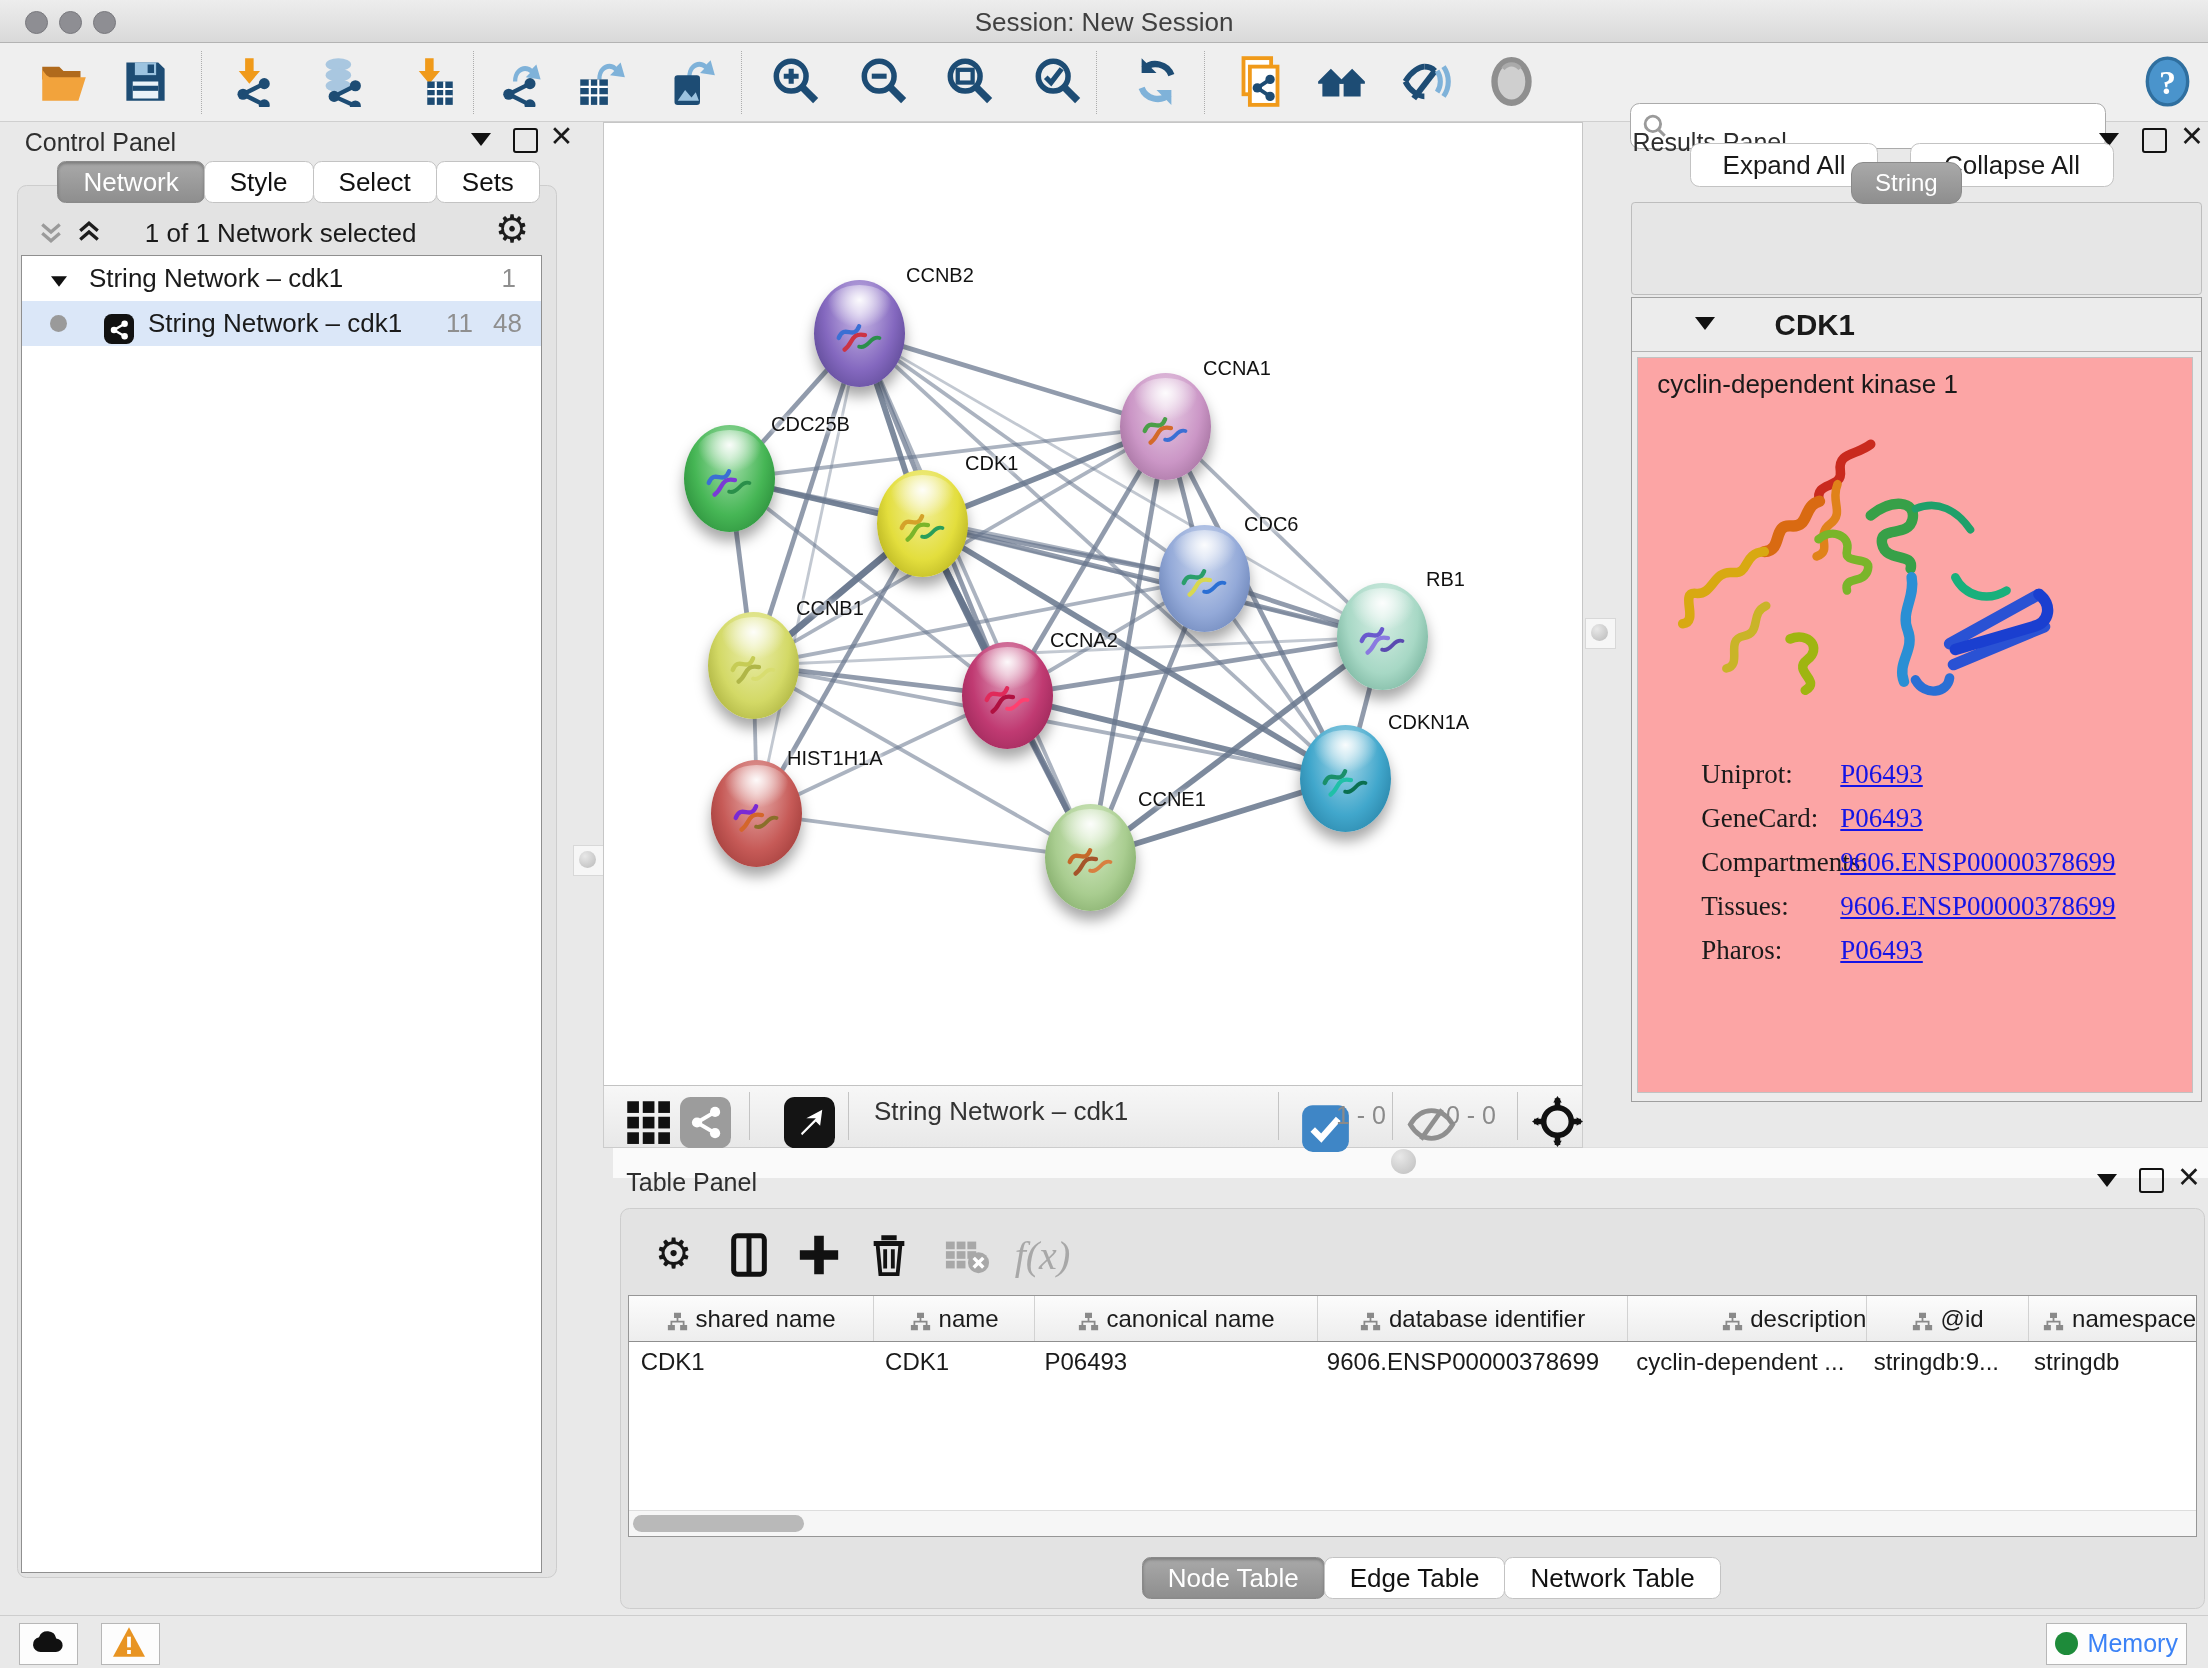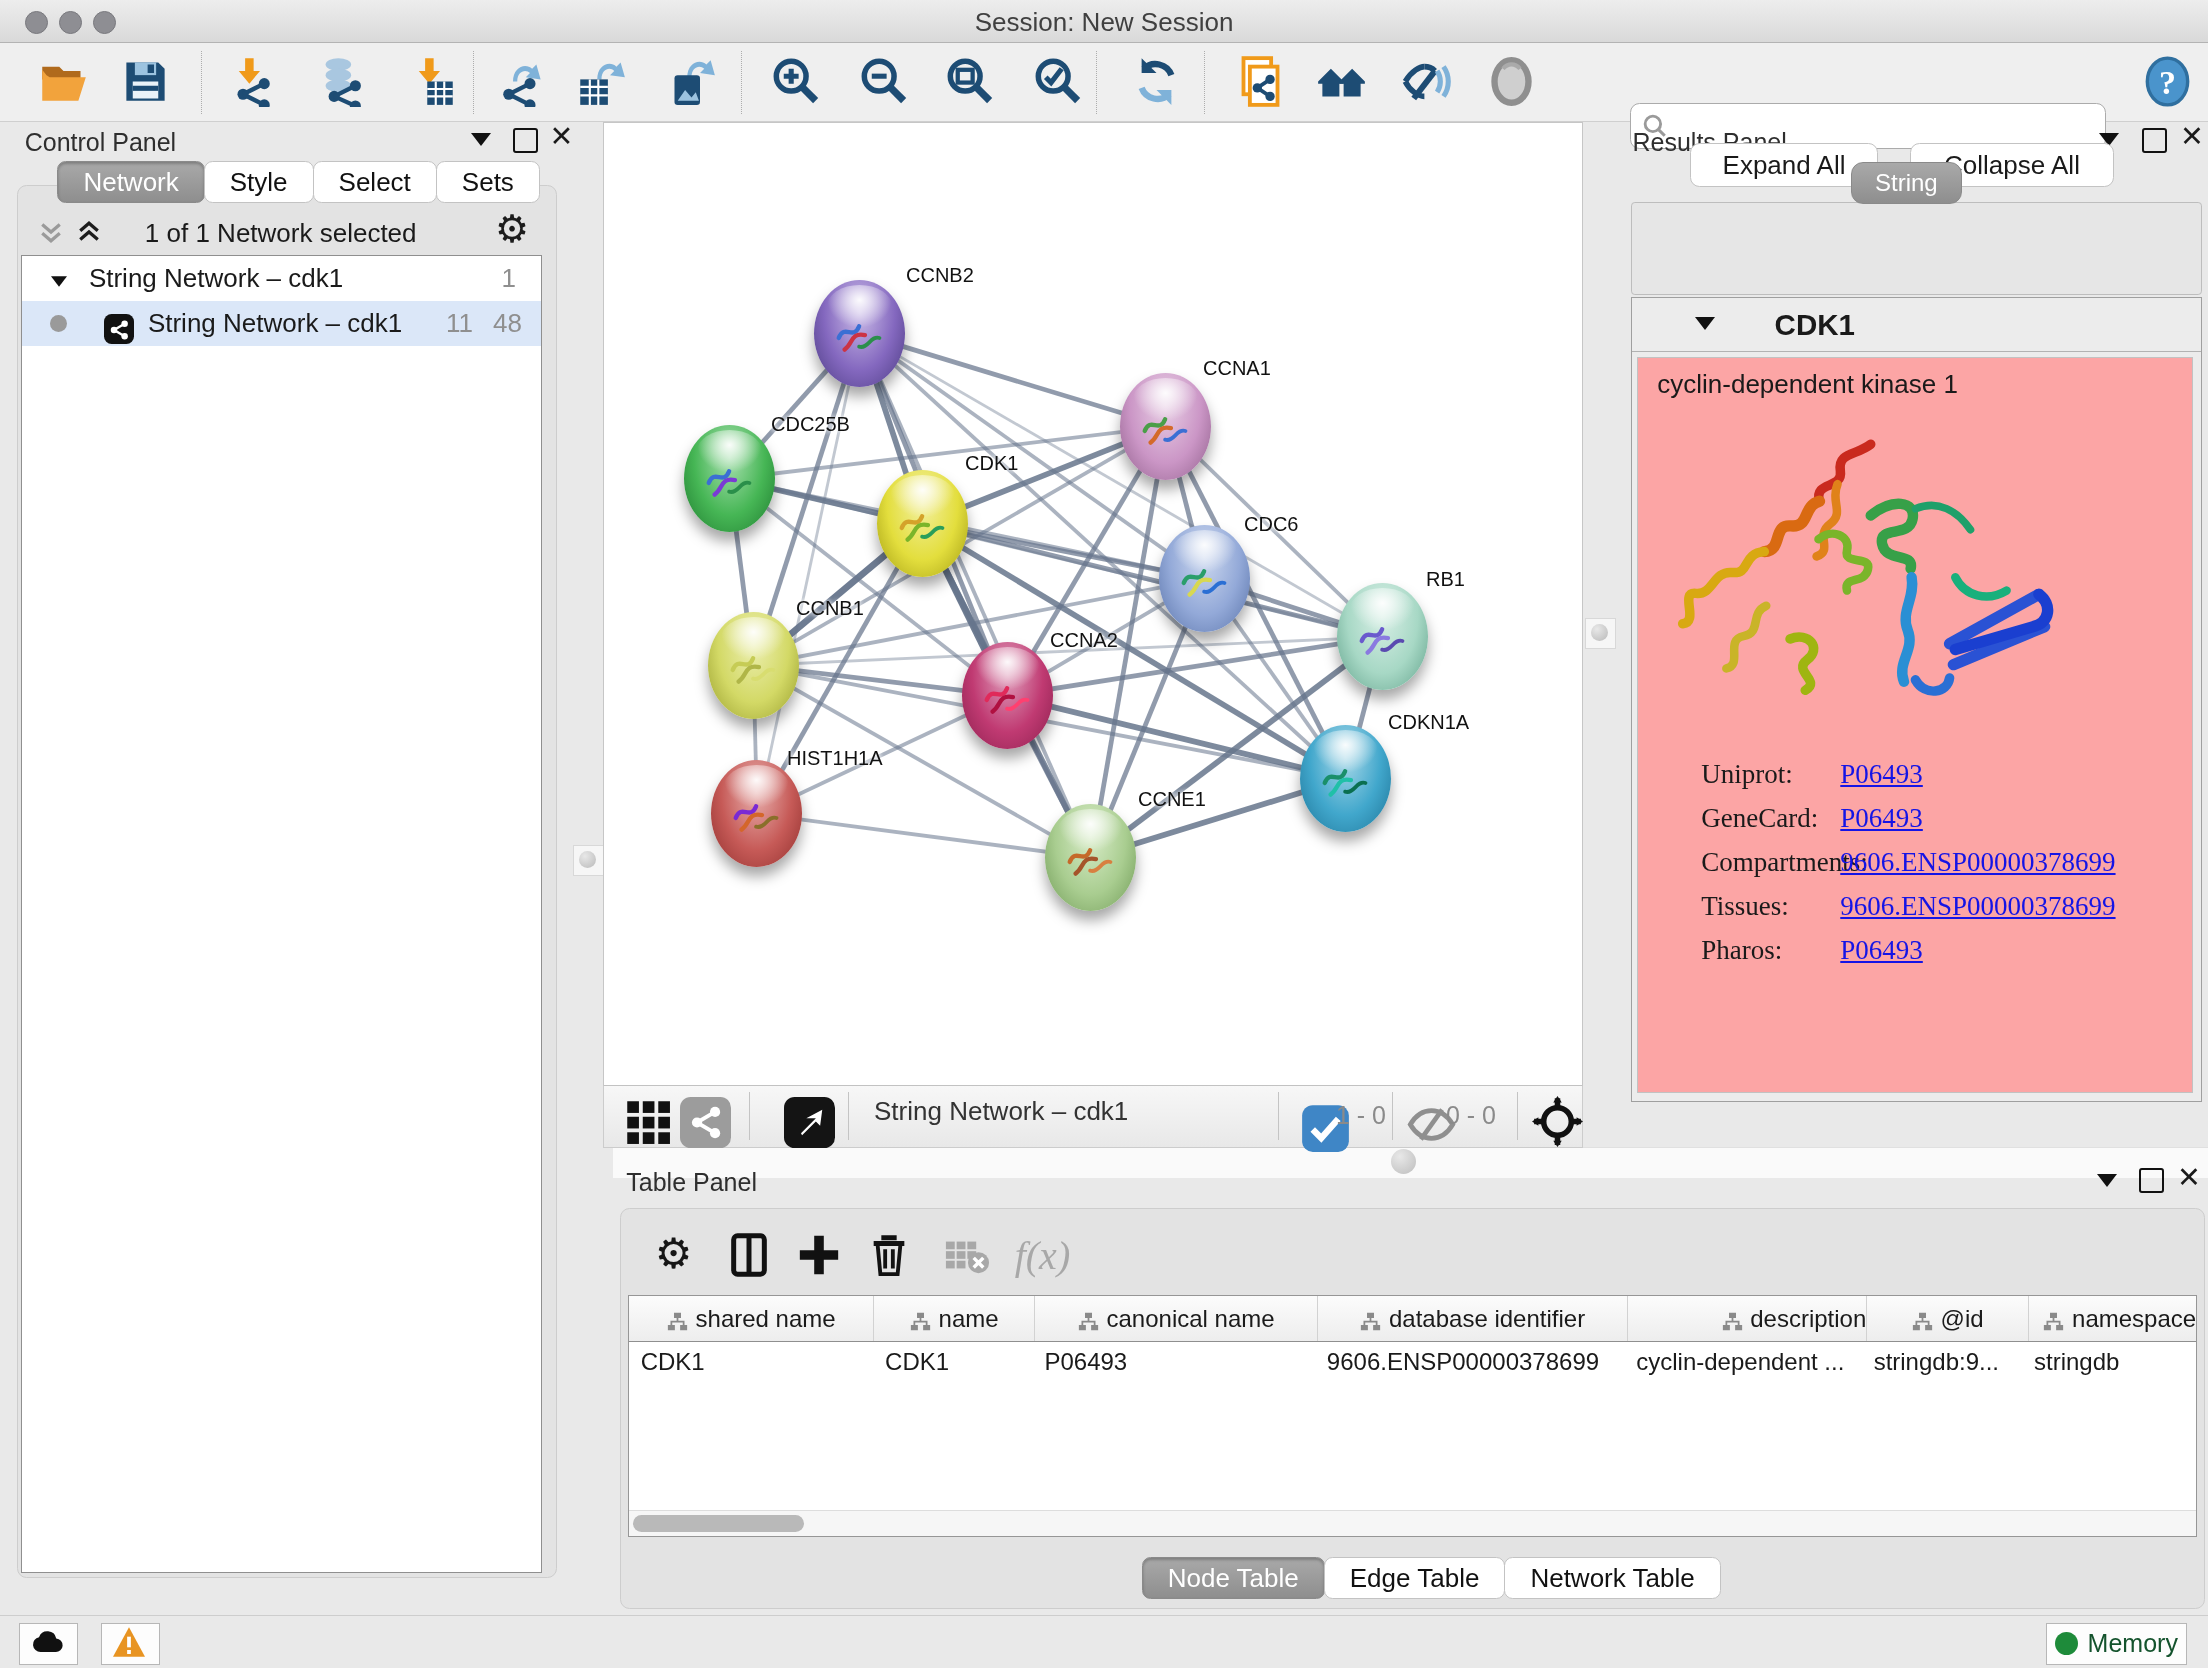--- a/index.html
+++ b/index.html
@@ -124,21 +124,21 @@
   #tp-thumb{position:absolute;left:3.8px;top:3.8px;width:171px;height:17px;border-radius:8.6px;
     background:#b9b9b9;cursor:pointer;}
   #tp-tabs{position:absolute;left:521px;top:348px;display:flex;}
   #tp-tabs .tab-btn{margin-right:-1px;}
 
   
   #statusbar{position:absolute;left:0;top:1615px;width:2208px;height:53px;background:#e9e9e9;
     border-top:1px solid #cdcdcd;}
   .sb-btn{position:absolute;top:6.7px;height:40px;background:#fdfdfd;border:1.9px solid #b7b7b7;
     cursor:pointer;}
-  #memory-btn{right:21px;width:139px;font-size:25px;line-height:38px;text-align:center;color:#14532d;}
+  #memory-btn{right:21px;width:139px;font-size:25px;line-height:38px;text-align:center;color:#3b82f6;}
   #memory-dot{display:inline-block;width:23px;height:23px;border-radius:50%;
     background:#1e8b3a;vertical-align:-3.8px;margin-right:9.5px;}
 </style>
 </head>
 <body>
 
 <div id="window">
 
   <div id="titlebar">
     <span class="traffic" style="left:25px"></span>

